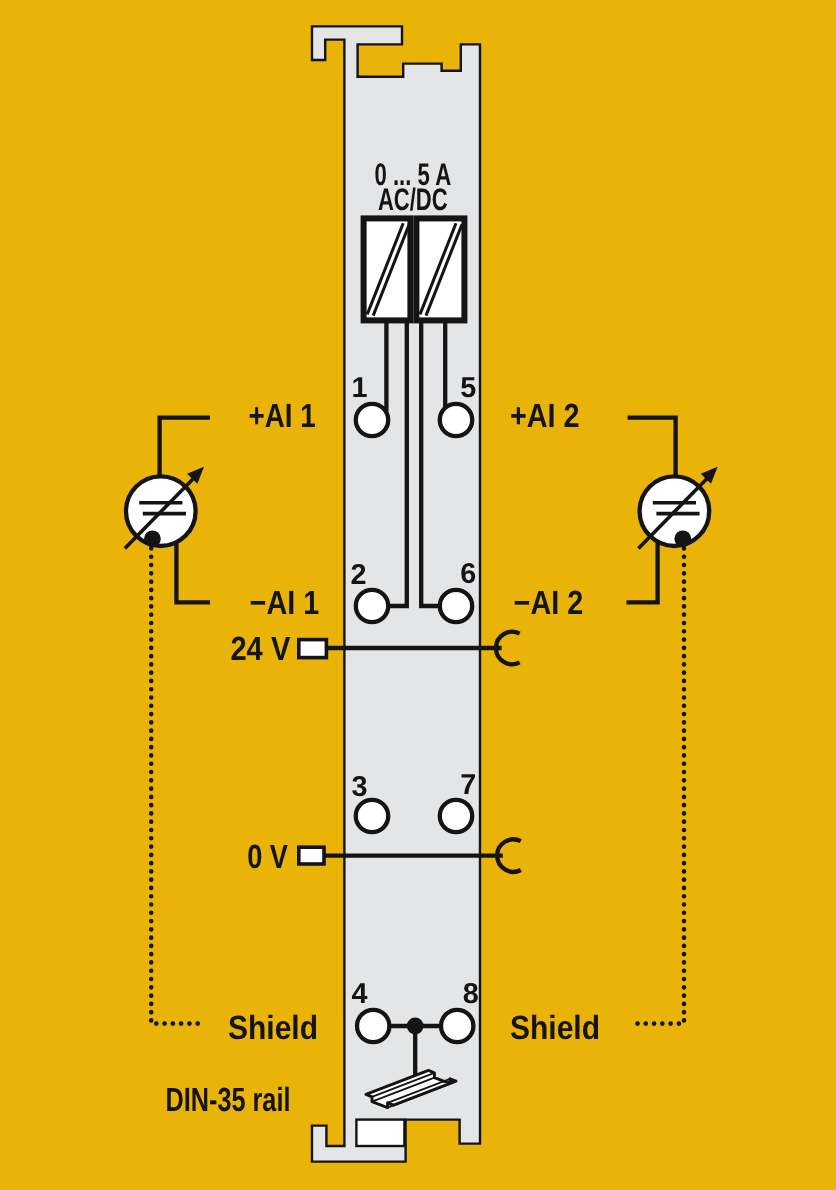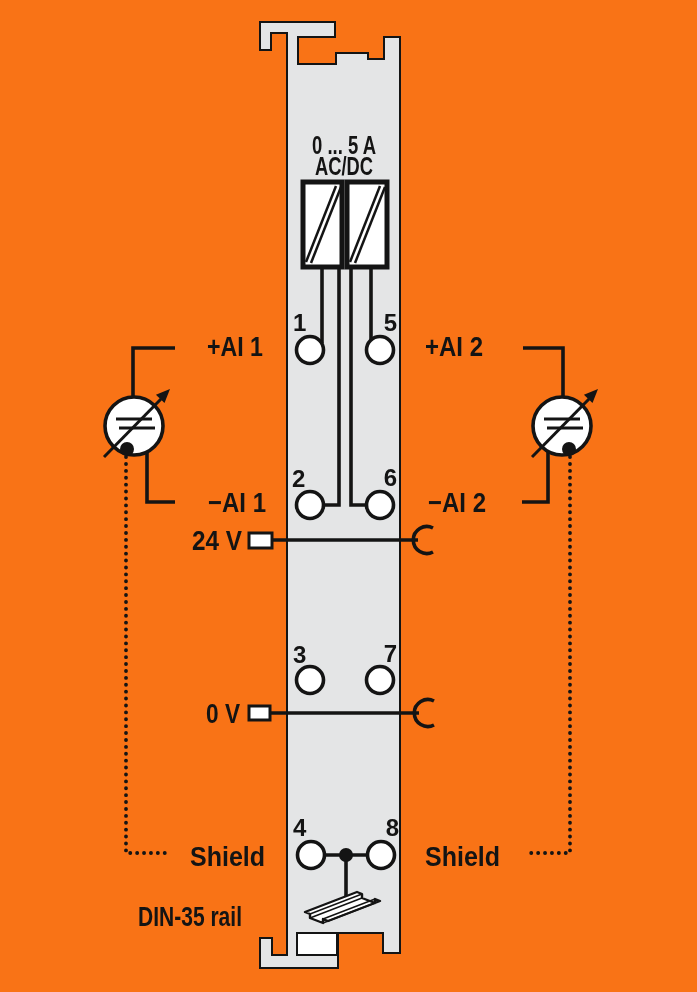--- a/index.html
+++ b/index.html
@@ -1,16 +1,16 @@
 <!DOCTYPE html>
 <html><head>
 <meta charset="utf-8">
 <style>
   html,body{margin:0;padding:0;background:#fff;}
-  .stage{position:relative;width:697px;height:992px;background:#f97316;overflow:hidden;}
+  .stage{position:relative;width:697px;height:992px;background:#eab308;overflow:hidden;}
   svg{position:absolute;left:0;top:0;}
   text{font-family:"Liberation Sans","DejaVu Sans",sans-serif;font-weight:bold;}
 </style>
 </head>
 <body>
 
 <div class="stage">
 <svg width="697" height="992" viewBox="0 0 697 992" xmlns="http://www.w3.org/2000/svg">
 
   <g fill="none" stroke-linejoin="miter" stroke="#141414">

